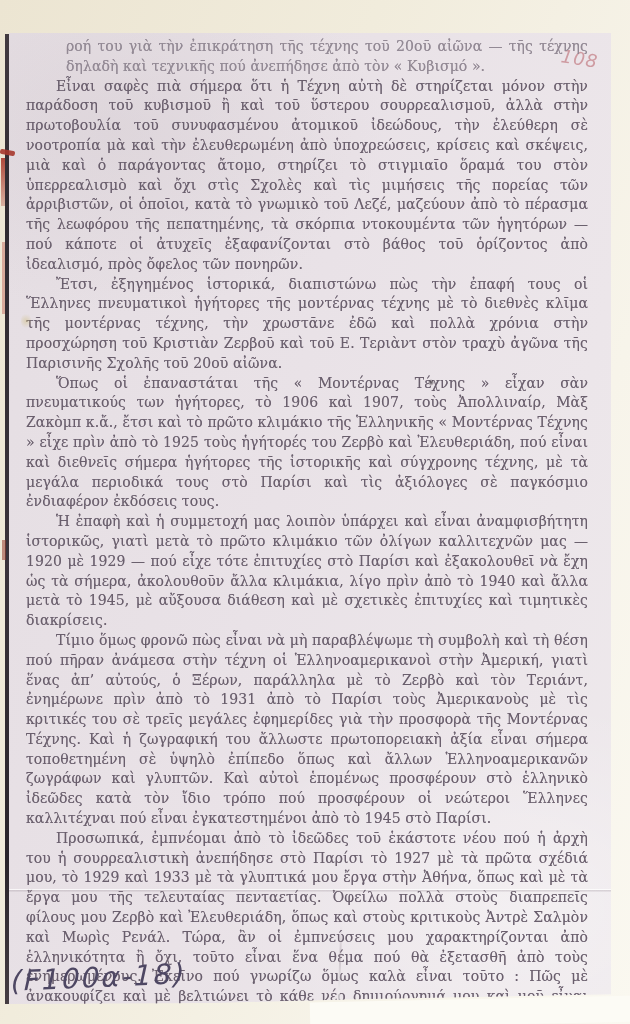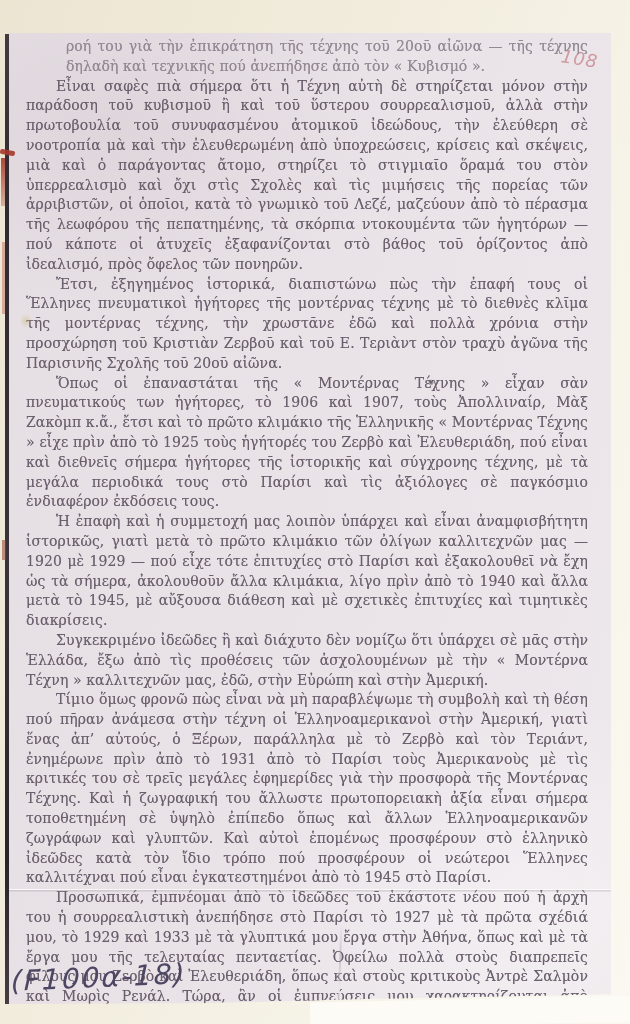--- a/index.html
+++ b/index.html
@@ -119,21 +119,20 @@
   <div class="paper">
 
     <div class="hand-number">108</div>
 
     <div class="text-block">
       <p class="para first">ροή του γιὰ τὴν ἐπικράτηση τῆς τέχνης τοῦ 20οῦ αἰῶνα — τῆς τέχνης δηλαδὴ καὶ τεχνικῆς πού ἀνεπήδησε ἀπὸ τὸν « Κυβισμό ».</p>
       <p class="para">Εἶναι σαφὲς πιὰ σήμερα ὅτι ἡ Τέχνη αὐτὴ δὲ στηρίζεται μόνον στὴν παράδοση τοῦ κυβισμοῦ ἢ καὶ τοῦ ὕστερου σουρρεαλισμοῦ, ἀλλὰ στὴν πρωτοβουλία τοῦ συνυφασμένου ἀτομικοῦ ἰδεώδους, τὴν ἐλεύθερη σὲ νοοτροπία μὰ καὶ τὴν ἐλευθερωμένη ἀπὸ ὑποχρεώσεις, κρίσεις καὶ σκέψεις, μιὰ καὶ ὁ παράγοντας ἄτομο, στηρίζει τὸ στιγμιαῖο ὅραμά του στὸν ὑπερρεαλισμὸ καὶ ὄχι στὶς Σχολὲς καὶ τὶς μιμήσεις τῆς πορείας τῶν ἀρριβιστῶν, οἱ ὁποῖοι, κατὰ τὸ γνωμικὸ τοῦ Λεζέ, μαζεύουν ἀπὸ τὸ πέρασμα τῆς λεωφόρου τῆς πεπατημένης, τὰ σκόρπια ντοκουμέντα τῶν ἡγητόρων — πού κάποτε οἱ ἀτυχεῖς ἐξαφανίζονται στὸ βάθος τοῦ ὁρίζοντος ἀπὸ ἰδεαλισμό, πρὸς ὄφελος τῶν πονηρῶν.</p>
       <p class="para">Ἔτσι, ἐξηγημένος ἱστορικά, διαπιστώνω πὼς τὴν ἐπαφή τους οἱ Ἕλληνες πνευματικοὶ ἡγήτορες τῆς μοντέρνας τέχνης μὲ τὸ διεθνὲς κλῖμα τῆς μοντέρνας τέχνης, τὴν χρωστᾶνε ἐδῶ καὶ πολλὰ χρόνια στὴν προσχώρηση τοῦ Κριστιὰν Ζερβοῦ καὶ τοῦ Ε. Τεριὰντ στὸν τραχὺ ἀγῶνα τῆς Παρισινῆς Σχολῆς τοῦ 20οῦ αἰῶνα.</p>
       <p class="para">Ὅπως οἱ ἐπαναστάται τῆς « Μοντέρνας Τέχνης » εἶχαν σὰν πνευματικούς των ἡγήτορες, τὸ 1906 καὶ 1907, τοὺς Ἀπολλιναίρ, Μὰξ Ζακὸμπ κ.ἄ., ἔτσι καὶ τὸ πρῶτο κλιμάκιο τῆς Ἑλληνικῆς « Μοντέρνας Τέχνης » εἶχε πρὶν ἀπὸ τὸ 1925 τοὺς ἡγήτορές του Ζερβὸ καὶ Ἐλευθεριάδη, πού εἶναι καὶ διεθνεῖς σήμερα ἡγήτορες τῆς ἱστορικῆς καὶ σύγχρονης τέχνης, μὲ τὰ μεγάλα περιοδικά τους στὸ Παρίσι καὶ τὶς ἀξιόλογες σὲ παγκόσμιο ἐνδιαφέρον ἐκδόσεις τους.</p>
       <p class="para">Ἡ ἐπαφὴ καὶ ἡ συμμετοχή μας λοιπὸν ὑπάρχει καὶ εἶναι ἀναμφισβήτητη ἱστορικῶς, γιατὶ μετὰ τὸ πρῶτο κλιμάκιο τῶν ὀλίγων καλλιτεχνῶν μας — 1920 μὲ 1929 — πού εἶχε τότε ἐπιτυχίες στὸ Παρίσι καὶ ἐξακολουθεῖ νὰ ἔχη ὡς τὰ σήμερα, ἀκολουθοῦν ἄλλα κλιμάκια, λίγο πρὶν ἀπὸ τὸ 1940 καὶ ἄλλα μετὰ τὸ 1945, μὲ αὔξουσα διάθεση καὶ μὲ σχετικὲς ἐπιτυχίες καὶ τιμητικὲς διακρίσεις.</p>
-      <p class="para">Συγκεκριμένο ἰδεῶδες ἢ καὶ διάχυτο δὲν νομίζω ὅτι ὑπάρχει σὲ μᾶς στὴν Ἑλλάδα, ἔξω ἀπὸ τὶς προθέσεις τῶν ἀσχολουμένων μὲ τὴν « Μοντέρνα Τέχνη » καλλιτεχνῶν μας, ἐδῶ, στὴν Εὐρώπη καὶ στὴν Ἀμερική.</p>
       <p class="para">Τίμιο ὅμως φρονῶ πὼς εἶναι νὰ μὴ παραβλέψωμε τὴ συμβολὴ καὶ τὴ θέση πού πῆραν ἀνάμεσα στὴν τέχνη οἱ Ἑλληνοαμερικανοὶ στὴν Ἀμερική, γιατὶ ἕνας ἀπ’ αὐτούς, ὁ Ξέρων, παράλληλα μὲ τὸ Ζερβὸ καὶ τὸν Τεριάντ, ἐνημέρωνε πρὶν ἀπὸ τὸ 1931 ἀπὸ τὸ Παρίσι τοὺς Ἀμερικανοὺς μὲ τὶς κριτικές του σὲ τρεῖς μεγάλες ἐφημερίδες γιὰ τὴν προσφορὰ τῆς Μοντέρνας Τέχνης. Καὶ ἡ ζωγραφική του ἄλλωστε πρωτοπορειακὴ ἀξία εἶναι σήμερα τοποθετημένη σὲ ὑψηλὸ ἐπίπεδο ὅπως καὶ ἄλλων Ἑλληνοαμερικανῶν ζωγράφων καὶ γλυπτῶν. Καὶ αὐτοὶ ἑπομένως προσφέρουν στὸ ἑλληνικὸ ἰδεῶδες κατὰ τὸν ἴδιο τρόπο πού προσφέρουν οἱ νεώτεροι Ἕλληνες καλλιτέχναι πού εἶναι ἐγκατεστημένοι ἀπὸ τὸ 1945 στὸ Παρίσι.</p>
       <p class="para">Προσωπικά, ἐμπνέομαι ἀπὸ τὸ ἰδεῶδες τοῦ ἑκάστοτε νέου πού ἡ ἀρχὴ του ἡ σουρρεαλιστικὴ ἀνεπήδησε στὸ Παρίσι τὸ 1927 μὲ τὰ πρῶτα σχέδιά μου, τὸ 1929 καὶ 1933 μὲ τὰ γλυπτικά μου ἔργα στὴν Ἀθήνα, ὅπως καὶ μὲ τὰ ἔργα μου τῆς τελευταίας πενταετίας. Ὀφείλω πολλὰ στοὺς διαπρεπεῖς φίλους μου Ζερβὸ καὶ Ἐλευθεριάδη, ὅπως καὶ στοὺς κριτικοὺς Ἀντρὲ Σαλμὸν καὶ Μωρὶς Ρενάλ. Τώρα, ἂν οἱ ἐμπνεύσεις μου χαρακτηρίζονται ἀπὸ ἑλληνικότητα ἢ ὄχι, τοῦτο εἶναι ἕνα θέμα πού θὰ ἐξετασθῆ ἀπὸ τοὺς ἐνημερωμένους. Ἐκεῖνο πού γνωρίζω ὅμως καλὰ εἶναι τοῦτο : Πῶς μὲ ἀνακουφίζει καὶ μὲ βελτιώνει τὸ κάθε νέο δημιούργημά μου καὶ μοῦ εἶναι ἀδιάφορο, ἐφ’ ὅσον ζῶ γι’ αὐτὸ τὸ ἰδεῶδες ἀποκλειστικά, ἂν οἱ μὴ ἐνημερωμένοι ἀποροῦν κάποτε.</p>
 
     </div>
 
     <div class="hand-code">(F100α-18)</div>
 
     <div class="crease-h"></div>
     <div class="crease-v"></div>
     <div class="ink-blot"></div>

